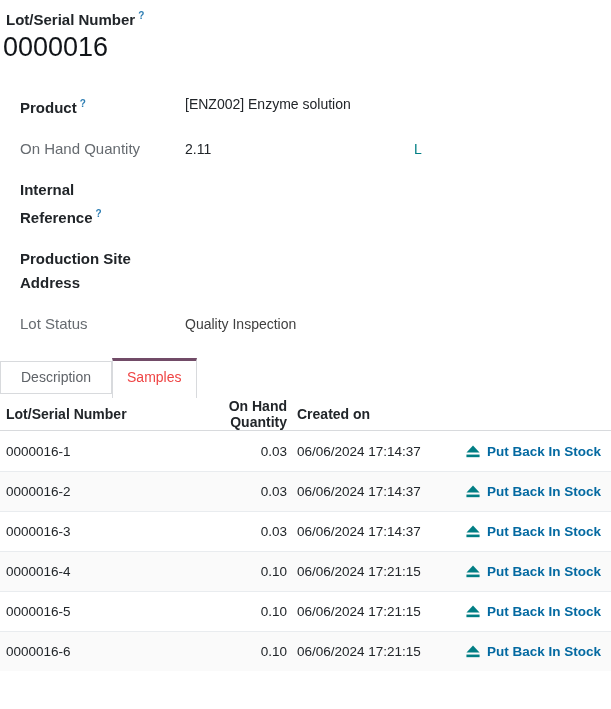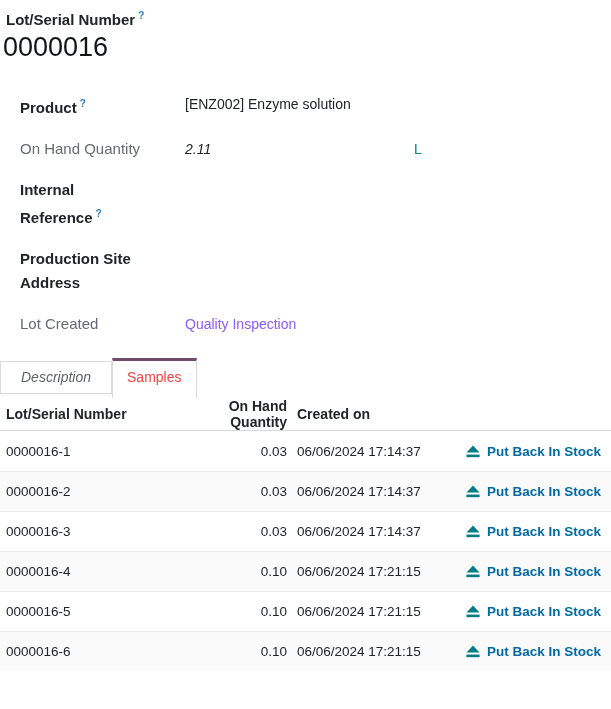--- a/index.html
+++ b/index.html
@@ -14,29 +14,29 @@
   sup.help { color:#2e7eb3; font-size:10px; font-weight:700; margin-left:3px; vertical-align:super; cursor:pointer; }
   .title-value { font-size:27px; line-height:34px; font-weight:400; color:#111418; margin-left:-3px; }
 
   
   .fields { padding-left:20px; }
   .frow { display:flex; margin-bottom:17px; }
   .frow .lbl { width:135px; flex:0 0 135px; margin-right:30px;
     font-size:15px; line-height:24px; font-weight:700; color:#212529; }
   .frow .lbl.muted { font-weight:400; color:#666b70; }
   .frow .val { font-size:14px; line-height:24px; color:#212529; flex:1; display:flex; }
-  .qty-num { flex:0 0 229px;font-style:italic; }
+  .qty-num { flex:0 0 229px; }
   .uom-link { color:#017e84; cursor:pointer; }
-  .status-link { color:#8b5cf6; cursor:pointer; }
+  .status-link { color:#404040; cursor:pointer; }
 
   
   .tabs { display:flex; align-items:flex-start; margin-top:22px; }
   .tab { font-size:14px; background:#fff; cursor:pointer; }
   .tab-inactive { margin-top:3px; color:#5f6368; border:1px solid #d8dadd;
-    padding:7px 20px 8px 20px;font-style:italic; }
+    padding:7px 20px 8px 20px; }
   .tab-active { color:#ef4444; border-left:1px solid #d8dadd; border-right:1px solid #d8dadd;
     border-top:3px solid #714b67; border-bottom:none; padding:8px 14px 13px 14px; }
 
   
   .stable { width:611px; }
   .thead, .trow { display:grid; grid-template-columns:176px 111px 170px 1fr; align-items:center; }
   .thead { height:33px; border-bottom:1px solid #d8dadd; font-weight:700; font-size:14px; color:#212529; }
   .c-lot { padding-left:6px; text-align:left; }
   .c-qty { text-align:right; }
   .c-created { padding-left:10px; }
@@ -81,21 +81,21 @@
       <div class="val"></div>
     </div>
 
     <div class="frow">
       <div class="lbl">Production Site Address</div>
       <div class="val"></div>
     </div>
 
 
     <div class="frow">
-      <div class="lbl muted">Lot Created</div>
+      <div class="lbl muted">Lot Status</div>
       <div class="val">
         <span class="status-link">Quality Inspection</span>
       </div>
     </div>
 
   </div>
 
   <div class="tabs">
     <div class="tab tab-inactive"><span>Description</span></div>
     <div class="tab tab-active"><span>Samples</span></div>

